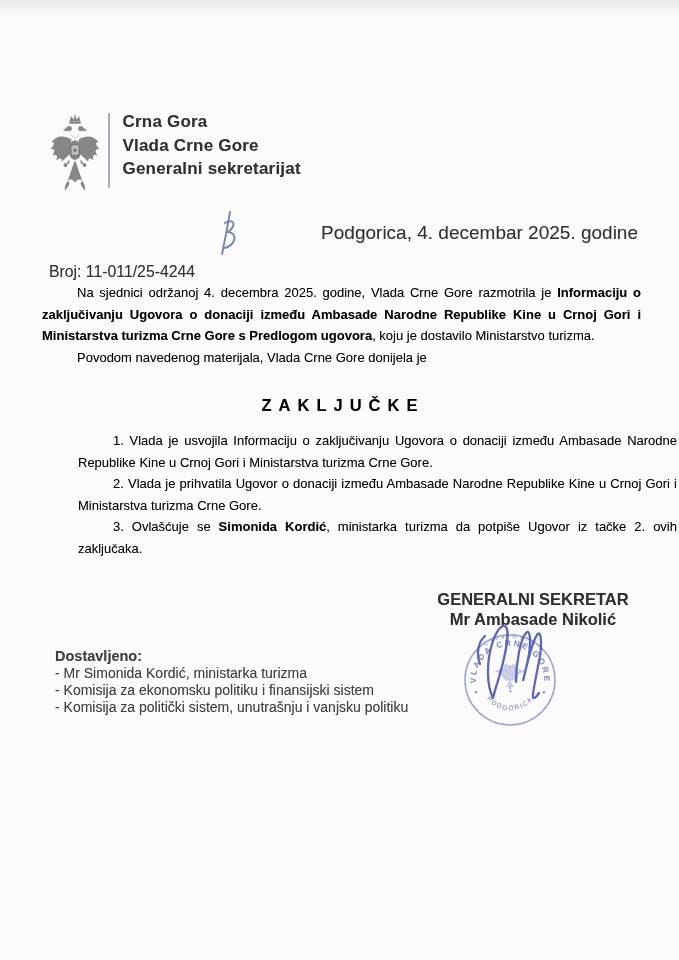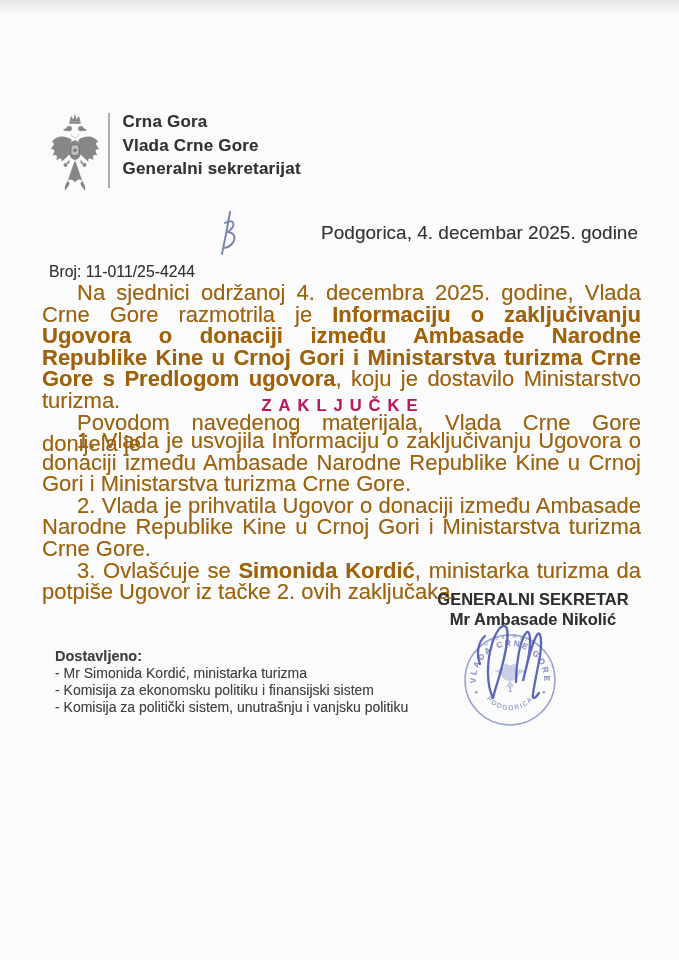--- a/index.html
+++ b/index.html
@@ -19,29 +19,29 @@
   
   .letterhead { position:absolute; left:48px; top:110px; display:flex; align-items:flex-start; }
   .emblem svg { display:block; }
   .lh-divider { width:1.5px; align-self:stretch; background:#a9aeb6; margin:3px 0 6px 6px; }
   .lh-text { margin-left:13px; font-weight:bold; font-size:17px; line-height:23.5px; color:#323232; letter-spacing:0.2px; }
   
   .ref-number { position:absolute; left:49px; top:226px; font-size:15.8px;margin-top:37px; }
   .handwritten-mark { position:absolute; left:214px; top:208px; }
   .place-date { position:absolute; right:41px; top:222px; font-size:19px; }
   
-  .body-text { position:absolute; left:42px; width:599px; font-size:22px; line-height:21.6px; text-align:justify; color:#a16207; }
+  .body-text { position:absolute; left:42px; width:599px; font-size:13px; line-height:21.6px; text-align:justify; color:#000000; }
   .body-text p { margin:0; text-indent:35px; }
   .intro { top:282px; }
-  .conclusions { top:430px; }
+  .conclusions { top:430px;margin-left:36px; }
   .b { font-weight:bold; }
   .doc-title {
     position:absolute; left:0; top:396px; width:100%; margin:0;
     text-align:center; font-size:16.5px; font-weight:bold;
-    letter-spacing:7px; text-indent:7px; color:#be185d;
+    letter-spacing:7px; text-indent:7px; color:#000000;
   }
   
   .signature-block { position:absolute; left:417px; top:590px; width:232px; text-align:center; font-weight:bold; font-size:16.5px; line-height:19.5px; color:#2f2f2f; }
   
   .stamp { position:absolute; left:449px; top:619px; width:122px; height:122px; }
   .signature-ink { position:absolute; left:440px; top:610px; width:160px; height:112px; }
   
   .distribution { position:absolute; left:55px; top:648px; font-size:14px; line-height:17px; color:#404040; }
   .dist-label { font-weight:bold; font-size:14.5px; }
 </style>

